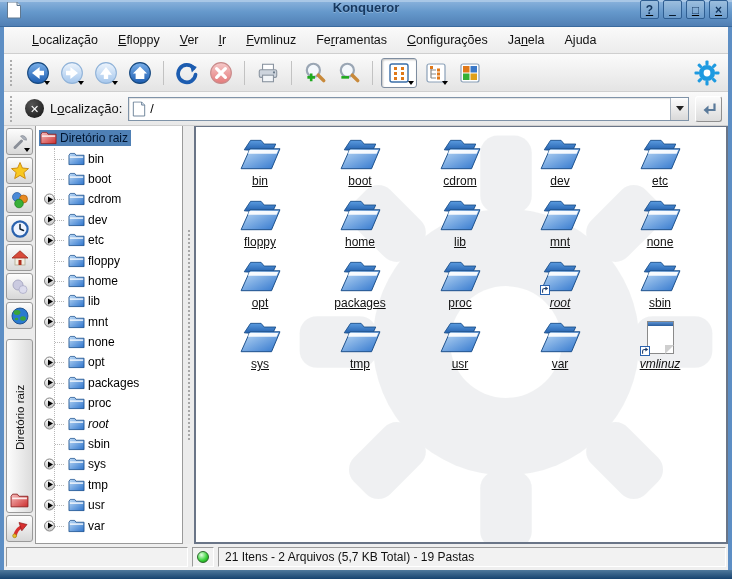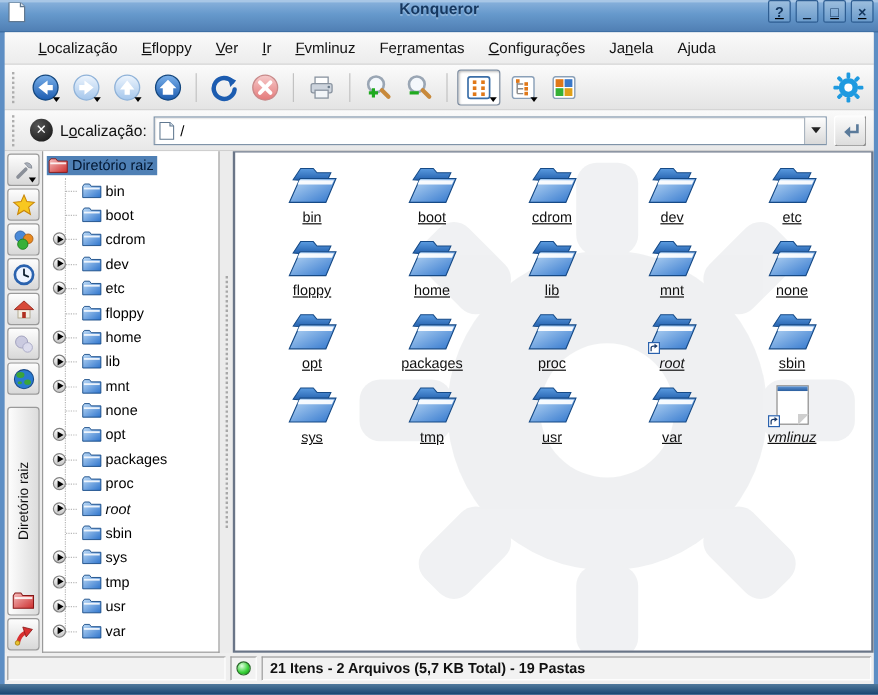--- a/index.html
+++ b/index.html
@@ -122,21 +122,21 @@
 
   
   .statusrow { height:26px; flex:none; display:flex; align-items:center; gap:4px; padding:2px 2px; background:#efefef; }
   .status-left { width:182px; height:20px; flex:none; background:#f2f2f2;
     border:1px solid; border-color:#9a9a9a #fff #fff #9a9a9a; }
   .led-box { width:22px; height:20px; flex:none; background:#f2f2f2; border:1px solid; border-color:#9a9a9a #fff #fff #9a9a9a;
     display:flex; align-items:center; justify-content:center; }
   .led { width:12px; height:12px; border-radius:50%;
     background:radial-gradient(circle at 35% 30%,#e2ffe2,#3ed43e 55%,#0a8a0a); border:1px solid #2a6a2a; }
   .status-main { flex:1; height:20px; background:#f2f2f2; border:1px solid; border-color:#9a9a9a #fff #fff #9a9a9a;
-    display:flex; align-items:center; padding-left:6px;font-weight:bold; }
+    display:flex; align-items:center; padding-left:6px; }
   .status-text { font-size:12px; color:#111; }
 </style>
 </head>
 <body>
 
 <svg width="0" height="0" style="position:absolute">
   <defs>
     <linearGradient id="gFF" x1="0" y1="0" x2="1" y2="1">
       <stop offset="0" stop-color="#bfdcf7"></stop>
         <stop offset="1" stop-color="#2e74cc"></stop>

